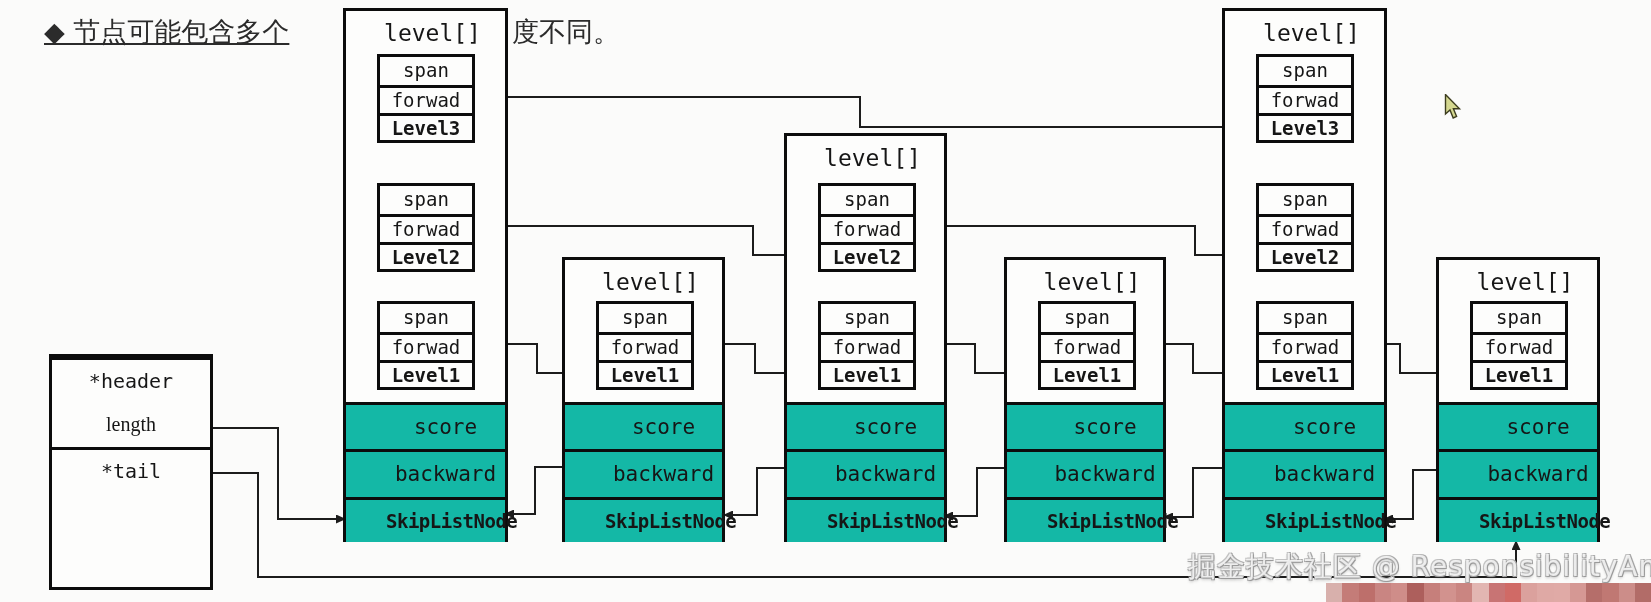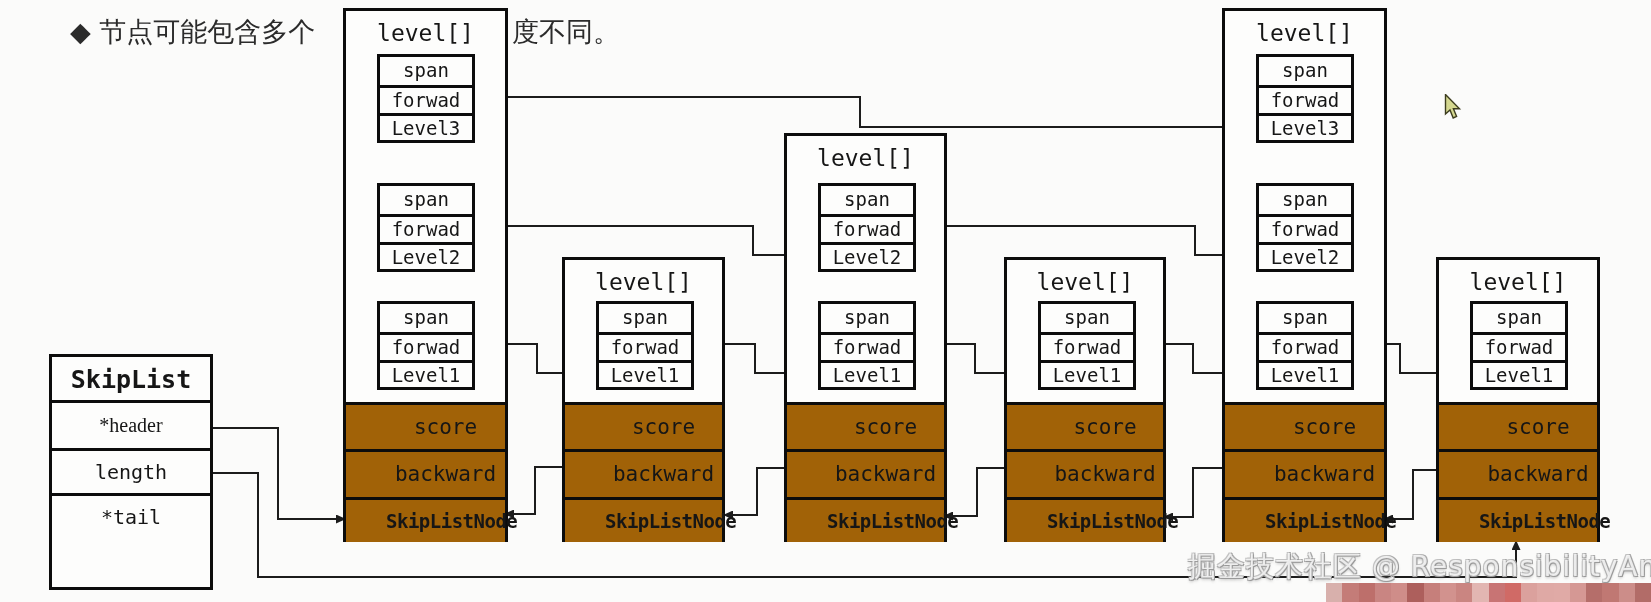--- a/index.html
+++ b/index.html
@@ -8,26 +8,26 @@
     background:#fbfbfa;
     font-family:"DejaVu Sans Mono","Liberation Mono",monospace;
     color:#161616;
   }
   .title-txt{
     position:absolute;top:16px;height:32px;line-height:32px;
     font-family:"DejaVu Sans","Liberation Sans",sans-serif;
     font-size:27px;color:#2b2b2b;white-space:nowrap;
   }
   .box{position:absolute;box-sizing:border-box;border:3px solid #0c0c0c;background:#fdfdfc;}
-  .arr-lbl{position:absolute;box-sizing:border-box;text-align:center;font-size:23px;line-height:28px;white-space:nowrap;}
+  .arr-lbl{position:absolute;box-sizing:border-box;text-align:center;font-size:23px;line-height:28px;white-space:nowrap;margin-left:7px;}
   .cell{box-sizing:border-box;text-align:center;overflow:hidden;}
   .cell.sep{border-top:3px solid #0c0c0c;}
   .cell-txt{font-size:19px;}
-  .lvl-bold{font-weight:normal;}
-  .col-row{position:absolute;box-sizing:border-box;border-top:3px solid #0c0c0c;text-align:center;background:#a16207;padding-left:40px;}
+  .lvl-bold{font-weight:bold;}
+  .col-row{position:absolute;box-sizing:border-box;border-top:3px solid #0c0c0c;text-align:center;background:#14b8a6;padding-left:40px;}
   .col-row.plain{font-size:21px;}
   .col-row.type{font-size:19px;font-weight:bold;letter-spacing:-0.5px;}
   
   .skiplist{left:49px;top:354px;width:164px;height:236px;}
   .sl-title{height:46px;line-height:46px;text-align:center;font-weight:bold;font-size:25px;border-bottom:3px solid #0c0c0c;box-sizing:border-box;}
   .sl-field{height:45px;line-height:42px;text-align:center;font-size:20px;border-top:3px solid #0c0c0c;box-sizing:border-box;}
   .sl-field:nth-of-type(2){border-top:none;line-height:45px;font-family:Liberation Serif, serif;}
   svg.arrows{position:absolute;left:0;top:0;width:1651px;height:602px;pointer-events:none;}
   .watermark{
     position:absolute;left:1188px;top:549px;height:36px;line-height:36px;
@@ -38,21 +38,21 @@
   }
   .strip{position:absolute;left:1326px;top:583px;width:325px;height:19px;display:flex;}
   .strip > div{flex:1 1 auto;height:100%;}
   .cursor-svg{position:absolute;left:1444px;top:94px;}
 </style>
 </head>
 <body>
 
 <div class="stage">
 
-  <span class="title-txt" style="left:70px;">◆ 节点可能包含多个</span>
+  <span class="title-txt" style="left:44px;text-decoration:underline;">◆ 节点可能包含多个</span>
   <span class="title-txt" style="left:512px;">度不同。</span>
 
   <svg class="arrows" id="arrows-layer">
       <defs>
         <marker id="ah" markerUnits="userSpaceOnUse" markerWidth="10" markerHeight="9" viewBox="0 0 10 9" refX="2" refY="4.5" orient="auto">
   <path d="M0,0 L10,4.5 L0,9 z" fill="#1c1c1c"></path>
         </marker>
       </defs>
       <polyline points="475,97 860,97 860,127 1250,127" fill="none" stroke="#1c1c1c" stroke-width="2" marker-end="url(#ah)"></polyline>
       <polyline points="475,226 753,226 753,255 813,255" fill="none" stroke="#1c1c1c" stroke-width="2" marker-end="url(#ah)"></polyline>
@@ -65,21 +65,20 @@
       <polyline points="213,428 278,428 278,519 338,519" fill="none" stroke="#1c1c1c" stroke-width="2" marker-end="url(#ah)"></polyline>
       <polyline points="562,467 535,467 535,514 512,514" fill="none" stroke="#1c1c1c" stroke-width="2" marker-end="url(#ah)"></polyline>
       <polyline points="784,468 757,468 757,515 731,515" fill="none" stroke="#1c1c1c" stroke-width="2" marker-end="url(#ah)"></polyline>
       <polyline points="1004,468 977,468 977,516 951,516" fill="none" stroke="#1c1c1c" stroke-width="2" marker-end="url(#ah)"></polyline>
       <polyline points="1222,468 1193,468 1193,517 1171,517" fill="none" stroke="#1c1c1c" stroke-width="2" marker-end="url(#ah)"></polyline>
       <polyline points="1436,470 1413,470 1413,519 1391,519" fill="none" stroke="#1c1c1c" stroke-width="2" marker-end="url(#ah)"></polyline>
       <polyline points="213,473 258,473 258,577 1516,577 1516,548" fill="none" stroke="#1c1c1c" stroke-width="2" marker-end="url(#ah)"></polyline>
     </svg>
 
   <div class="box skiplist">
-    <div class="sl-title">SkipList</div>
     <div class="sl-field">*header</div>
     <div class="sl-field">length</div>
     <div class="sl-field">*tail</div>
   </div>
 
   <div id="nodes-layer">
       <div class="box" style="left: 343px; top: 8px; width: 165px; height: 534px;"></div>
       <div class="arr-lbl" style="left: 343px; top: 19px; width: 165px;">level[]</div>
       <div class="box" style="left: 377px; top: 54px; width: 98px; height: 89px; display: flex; flex-direction: column;">
         <div class="cell" style="height: 28px; line-height: 26px;"><span class="cell-txt">span</span></div>

